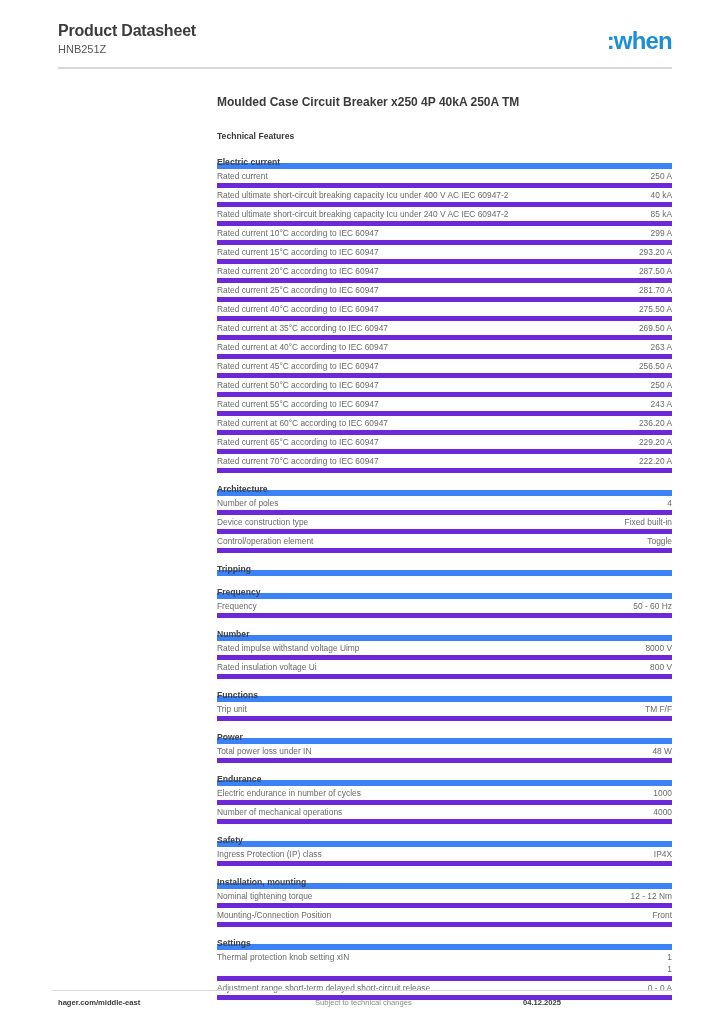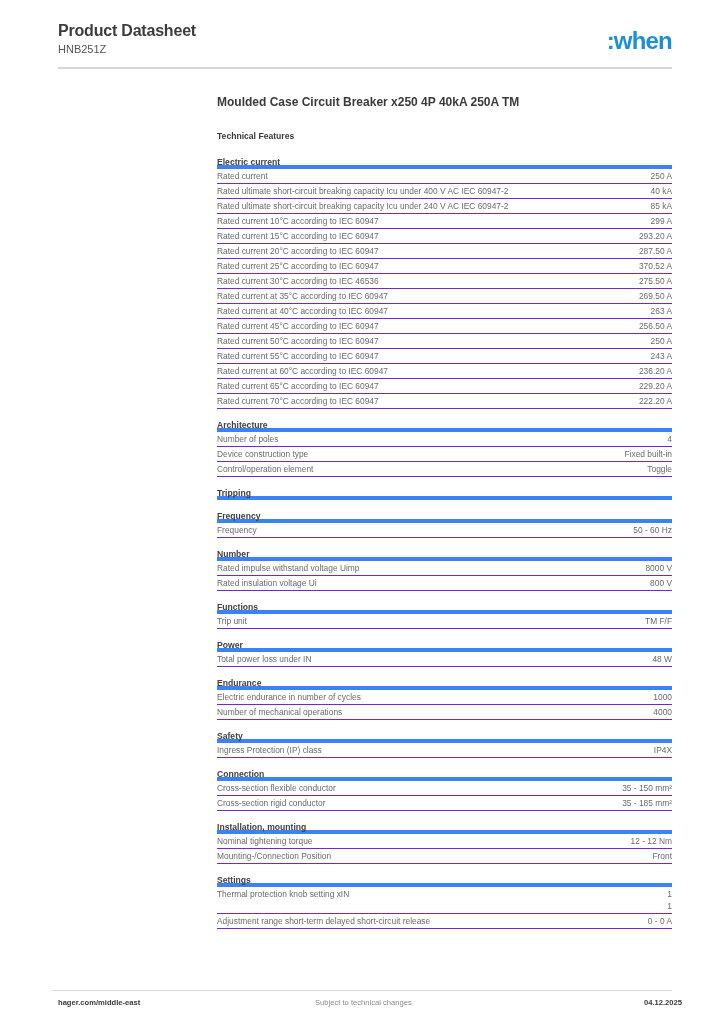--- a/index.html
+++ b/index.html
@@ -37,38 +37,38 @@
     }
     .section-heading {
       font-size: 8.6px; font-weight: bold; color: #3a3a3a; line-height: 12px;
       margin-top: 22px;
     }
     .group { margin-top: 10px; }
     .group:first-of-type { margin-top: 0; }
     .group-title {
       font-size: 8.6px; font-weight: bold; color: #404040;
       height: 13px; line-height: 12px;
-      border-bottom: 4px solid #3b82f6;
+      border-bottom: 6px solid #3b82f6;
     }
     .row {
       display: flex; justify-content: space-between; align-items: flex-start;
       font-size: 8.4px; color: #6a6a6a;
       min-height: 14.6px; line-height: 14px;
-      border-bottom: 1px solid #6d28d9;
+      border-bottom: 5px solid #6d28d9;
     }
     .row .label { white-space: nowrap; }
     .row .value { text-align: right; white-space: pre-line; }
     .row.multiline { line-height: 12px; padding-top: 1px; padding-bottom: 1px; }
     .groups { margin-top: 14px; }
     .footer-rule {
       position: absolute; left: 52px; top: 990px; width: 620px; height: 1px;
       background: #d7d7d7;
     }
     .footer {
-      position: absolute; left: 58px; top: 998px; width: 624px;
+      position: absolute; left: 58px; top: 998px; width: 503px;
       display: flex; justify-content: space-between;
       font-size: 7.6px; line-height: 10px;
     }
     .footer .url { font-weight: bold; color: #3a3a3a; }
     .footer .note { color: #8a8a8a; position: absolute; left: 257px; }
     .footer .date { font-weight: bold; color: #3a3a3a; }
   </style>
 </head>
 <body>
 
@@ -104,24 +104,24 @@
         <div class="row">
           <span class="label">Rated current 15°C according to IEC 60947</span>
           <span class="value">293.20 A</span>
         </div>
         <div class="row">
           <span class="label">Rated current 20°C according to IEC 60947</span>
           <span class="value">287.50 A</span>
         </div>
         <div class="row">
           <span class="label">Rated current 25°C according to IEC 60947</span>
-          <span class="value">370.52 A</span>
-        </div>
-        <div class="row">
-          <span class="label">Rated current 30°C according to IEC 46536</span>
+          <span class="value">281.70 A</span>
+        </div>
+        <div class="row">
+          <span class="label">Rated current 40°C according to IEC 60947</span>
           <span class="value">275.50 A</span>
         </div>
         <div class="row">
           <span class="label">Rated current at 35°C according to IEC 60947</span>
           <span class="value">269.50 A</span>
         </div>
         <div class="row">
           <span class="label">Rated current at 40°C according to IEC 60947</span>
           <span class="value">263 A</span>
         </div>
@@ -209,31 +209,20 @@
         <div class="row">
           <span class="label">Number of mechanical operations</span>
           <span class="value">4000</span>
         </div>
       </div>
       <div class="group">
         <div class="group-title">Safety</div>
         <div class="row">
           <span class="label">Ingress Protection (IP) class</span>
           <span class="value">IP4X</span>
-        </div>
-      </div>
-      <div class="group">
-        <div class="group-title">Connection</div>
-        <div class="row">
-          <span class="label">Cross-section flexible conductor</span>
-          <span class="value">35 - 150 mm²</span>
-        </div>
-        <div class="row">
-          <span class="label">Cross-section rigid conductor</span>
-          <span class="value">35 - 185 mm²</span>
         </div>
       </div>
       <div class="group">
         <div class="group-title">Installation, mounting</div>
         <div class="row">
           <span class="label">Nominal tightening torque</span>
           <span class="value">12 - 12 Nm</span>
         </div>
         <div class="row">
           <span class="label">Mounting-/Connection Position</span>

